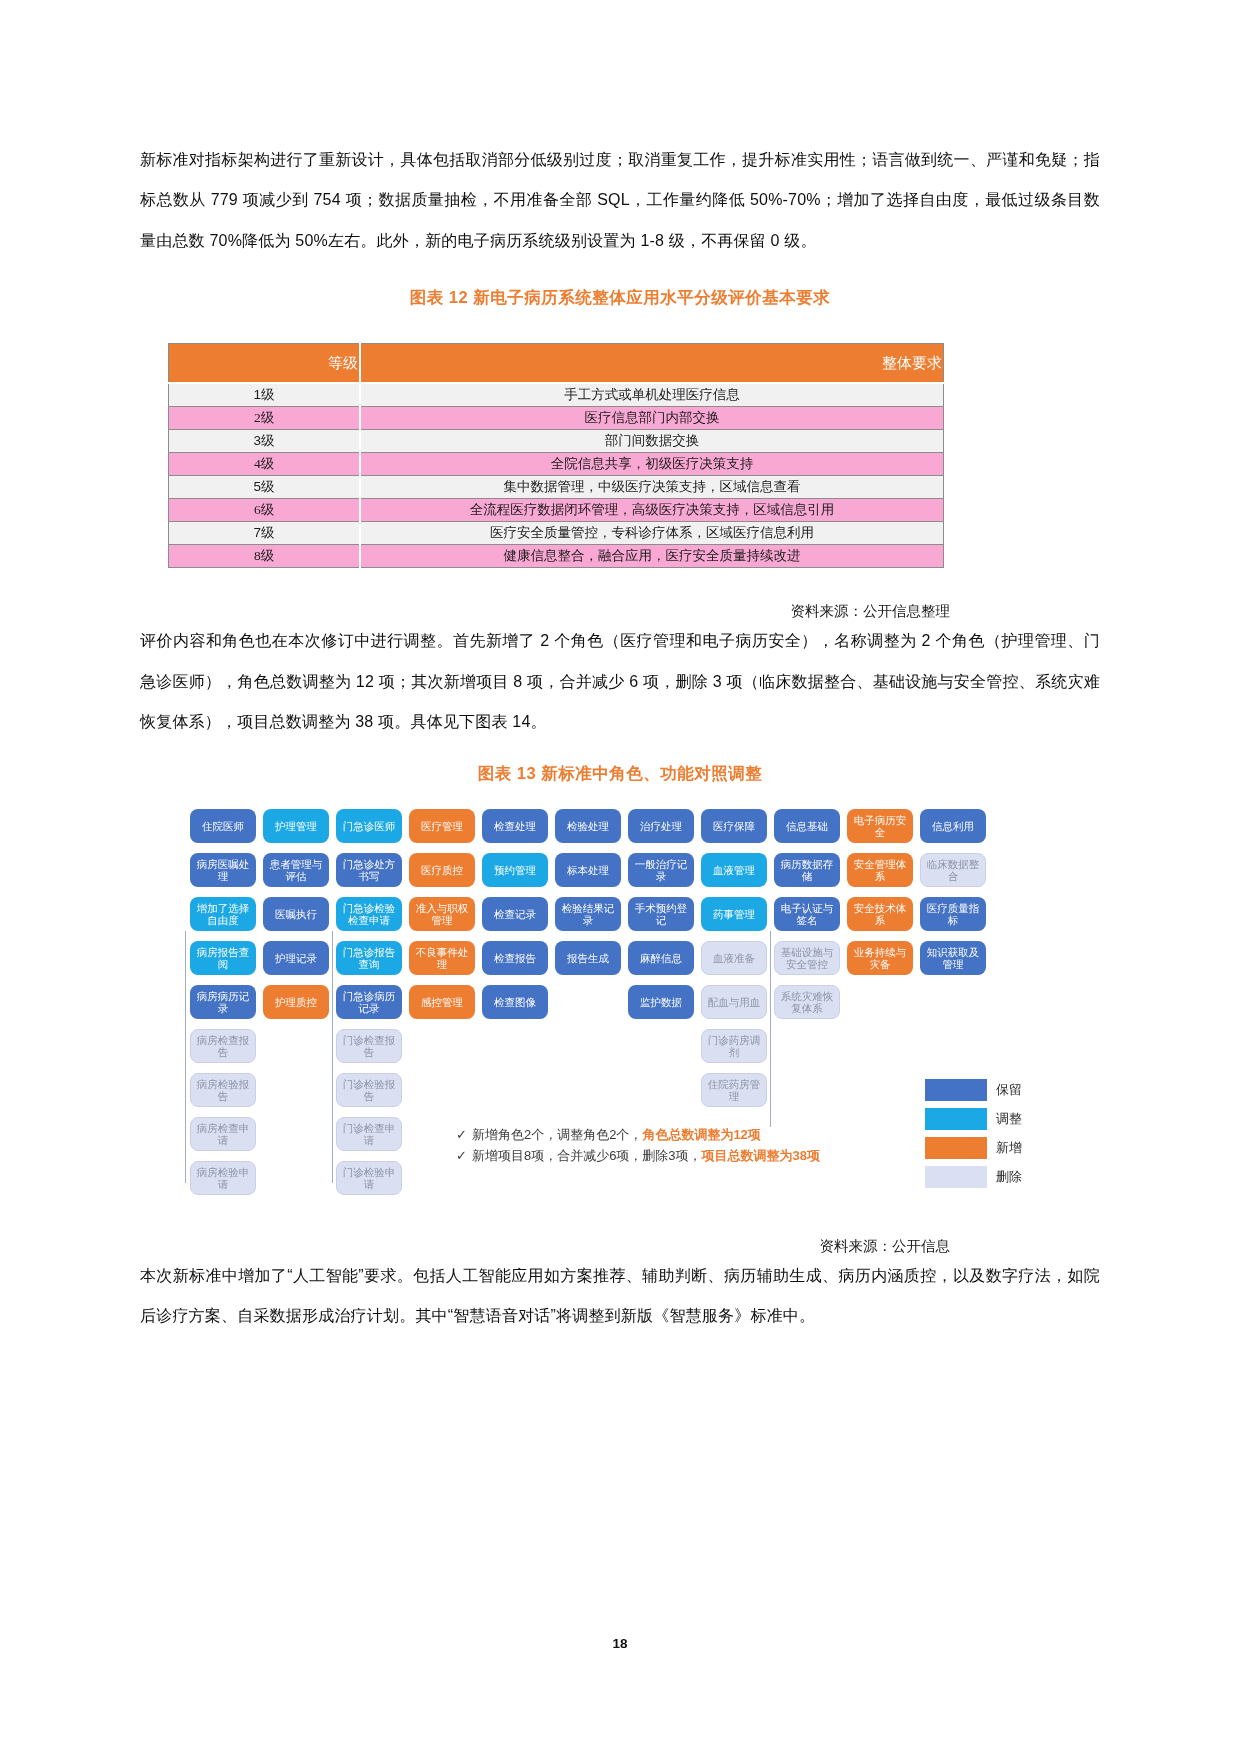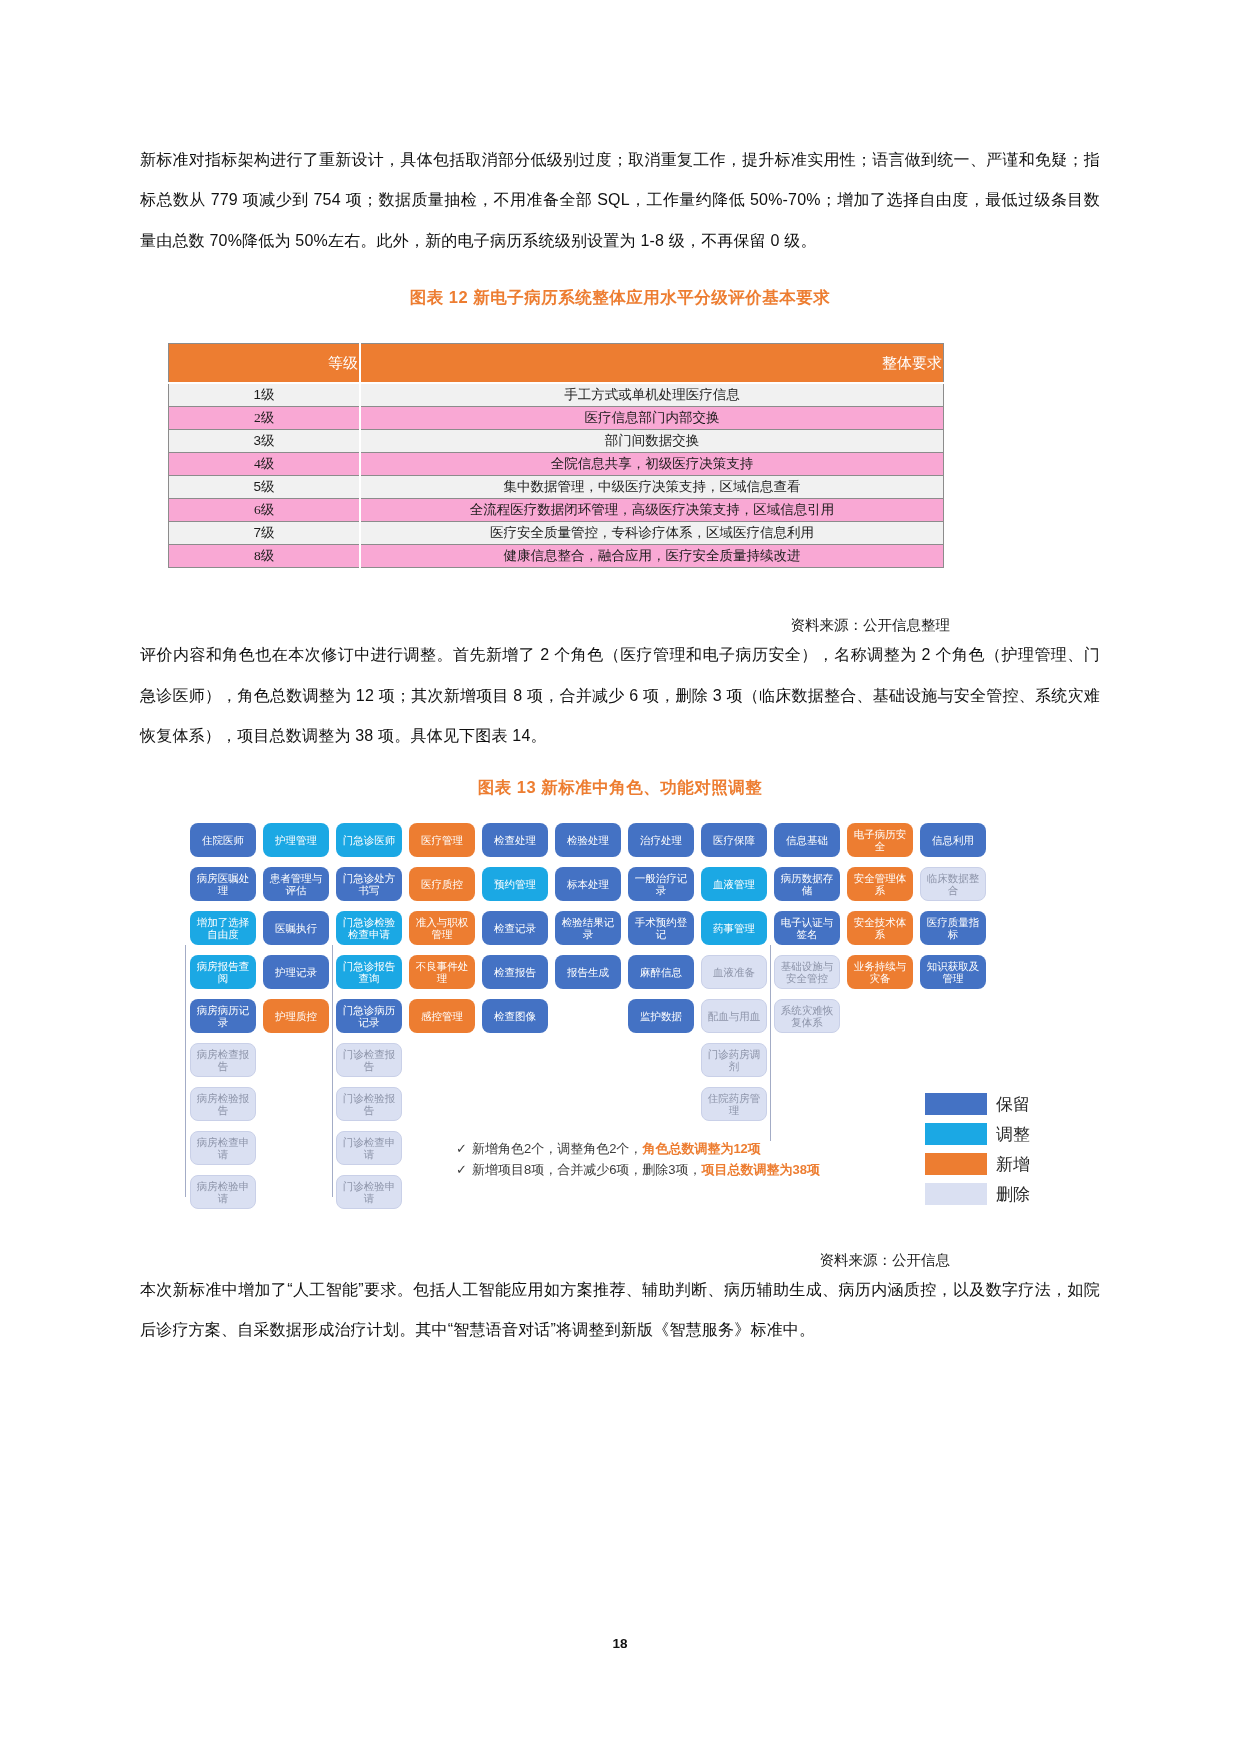--- a/index.html
+++ b/index.html
@@ -38,21 +38,21 @@
     font-size:13.5px; color:#1c1c1c; height:22px; text-align:center;
     border-bottom:1px solid #8c8c8c; padding:0 6px;
   }
   tr.r-odd td  { background:#F1F1F1; }
   tr.r-even td { background:#f9a8d4;font-family:Liberation Serif, serif; }
 
   .source-note {
     width:960px; box-sizing:border-box; padding-right:150px;
     text-align:right; font-size:14.5px; color:#1a1a1a;
   }
-  .source-1 { margin-top:48px; }
+  .source-1 { margin-top:34px; }
   .source-2 { margin-top:26px; }
 
   
   .diagram { position:relative; width:960px; height:402px; margin-top:24px; }
   .diag-cols {
     position:absolute; left:50px; top:0; display:flex; gap:7px;
   }
   .diag-col { display:flex; flex-direction:column; gap:10px; width:66px; }
   .dbox {
     box-sizing:border-box; width:66px; height:34px; border-radius:8px;
@@ -73,21 +73,21 @@
   .diag-notes {
     position:absolute; left:316px; top:316px; font-size:13px; color:#3c3c3c;
     line-height:1.6; white-space:nowrap;
   }
   .diag-notes .hl { color:#ED7D31; font-weight:bold;margin-top:20px; }
   .diag-notes .bullet { margin-right:5px; }
 
   .diag-legend { position:absolute; left:785px; top:270px; }
   .legend-row { display:flex; align-items:center; margin-bottom:7px; }
   .legend-swatch { width:62px; height:22px; margin-right:9px; }
-  .legend-label { font-size:17px; color:#2a2a2a; }
+  .legend-label { font-size:13px; color:#2a2a2a; }
 
   .page-number {
     position:absolute; left:0; top:1636px; width:1240px; text-align:center;
     font-size:13.5px; font-weight:bold; color:#111111;
   }
   .spacer-p2 { margin-top:34px; }
   .spacer-p3 { margin-top:38px; }
 </style>
 </head>
 <body>

